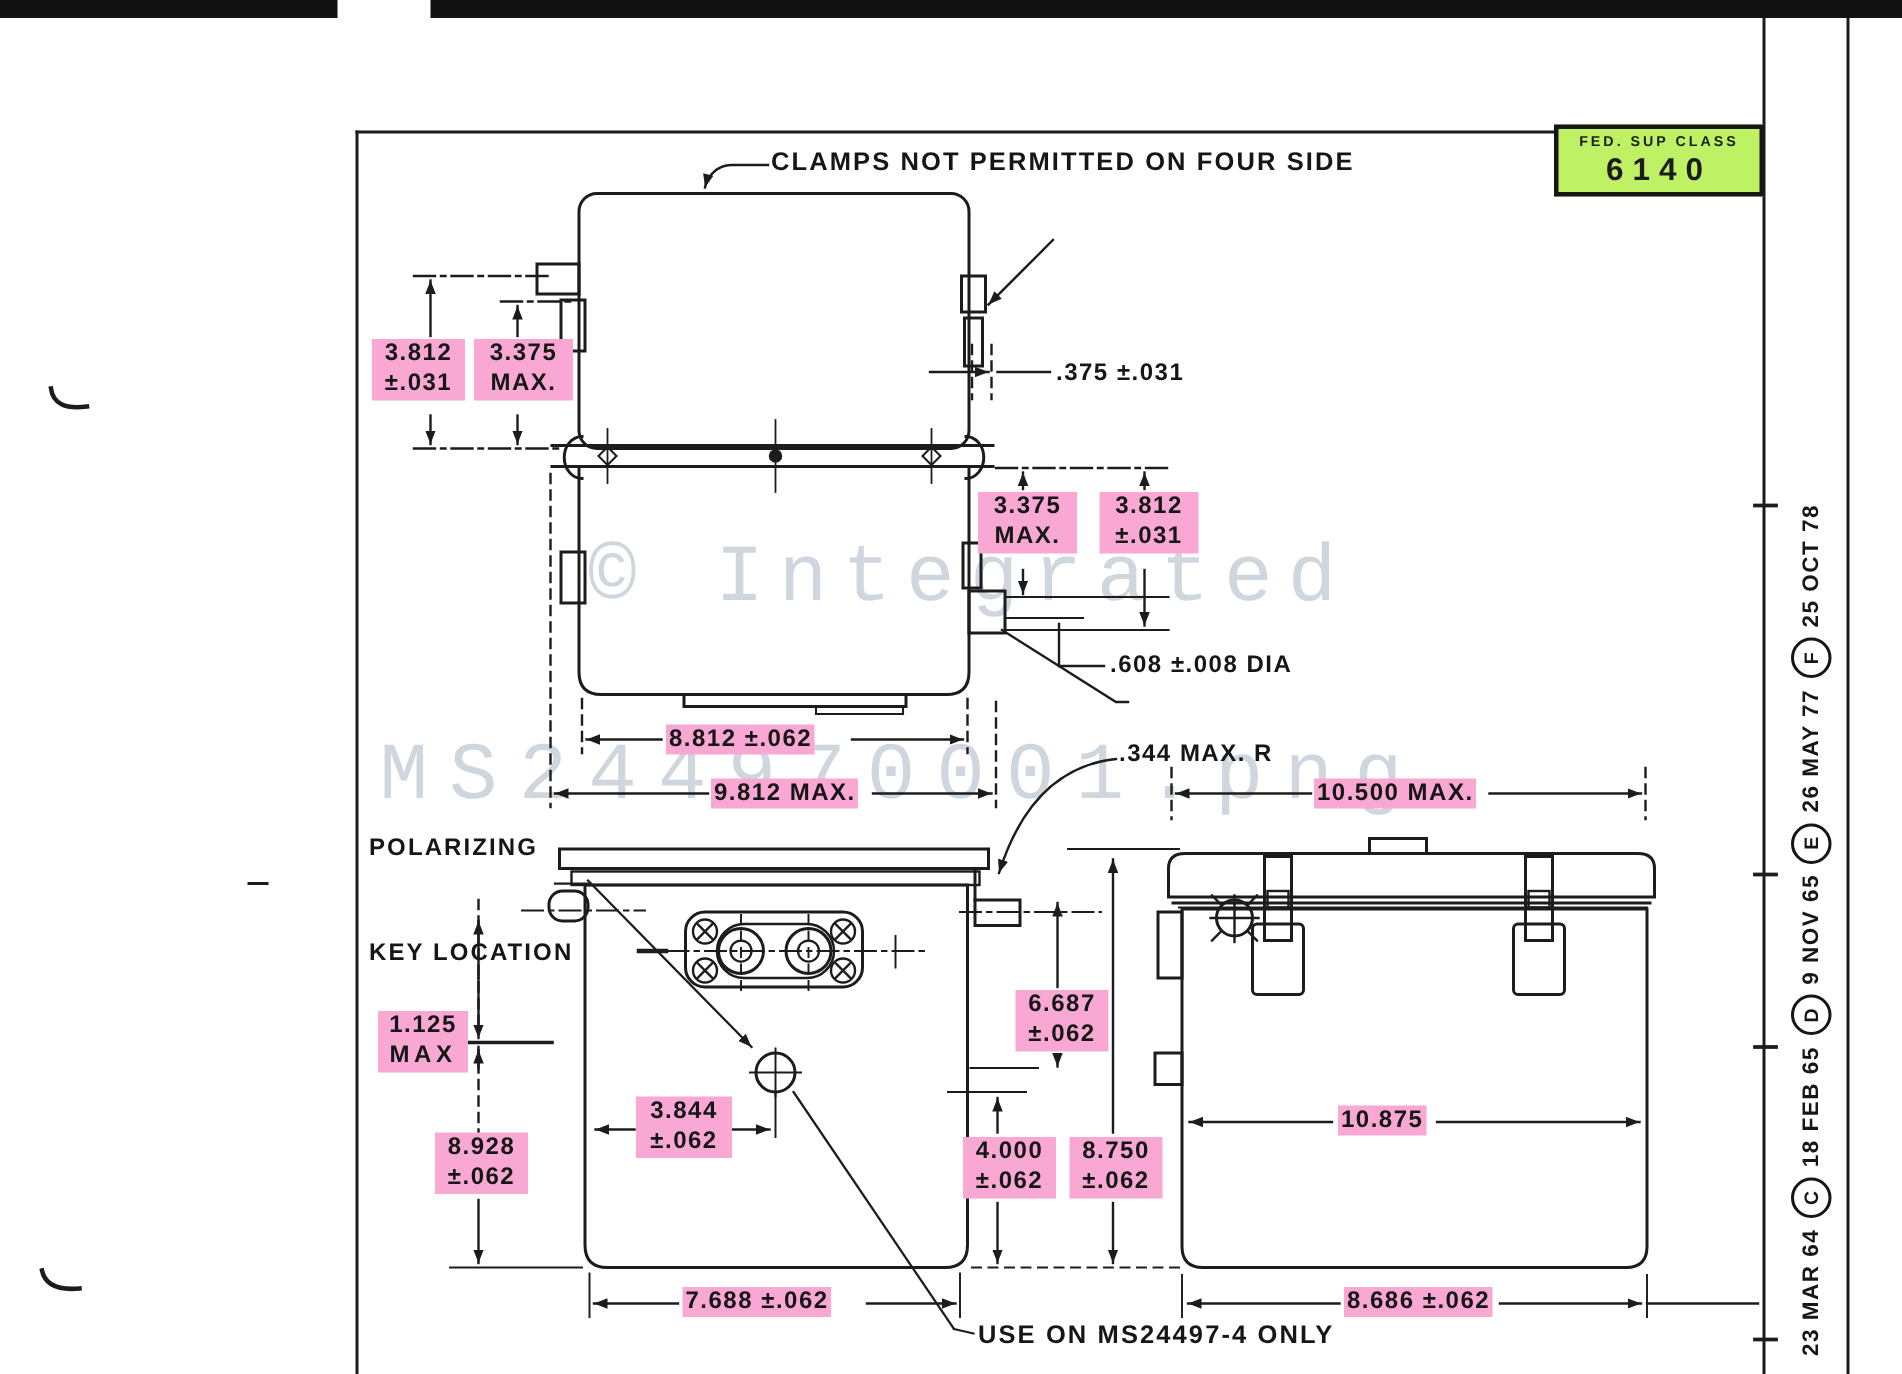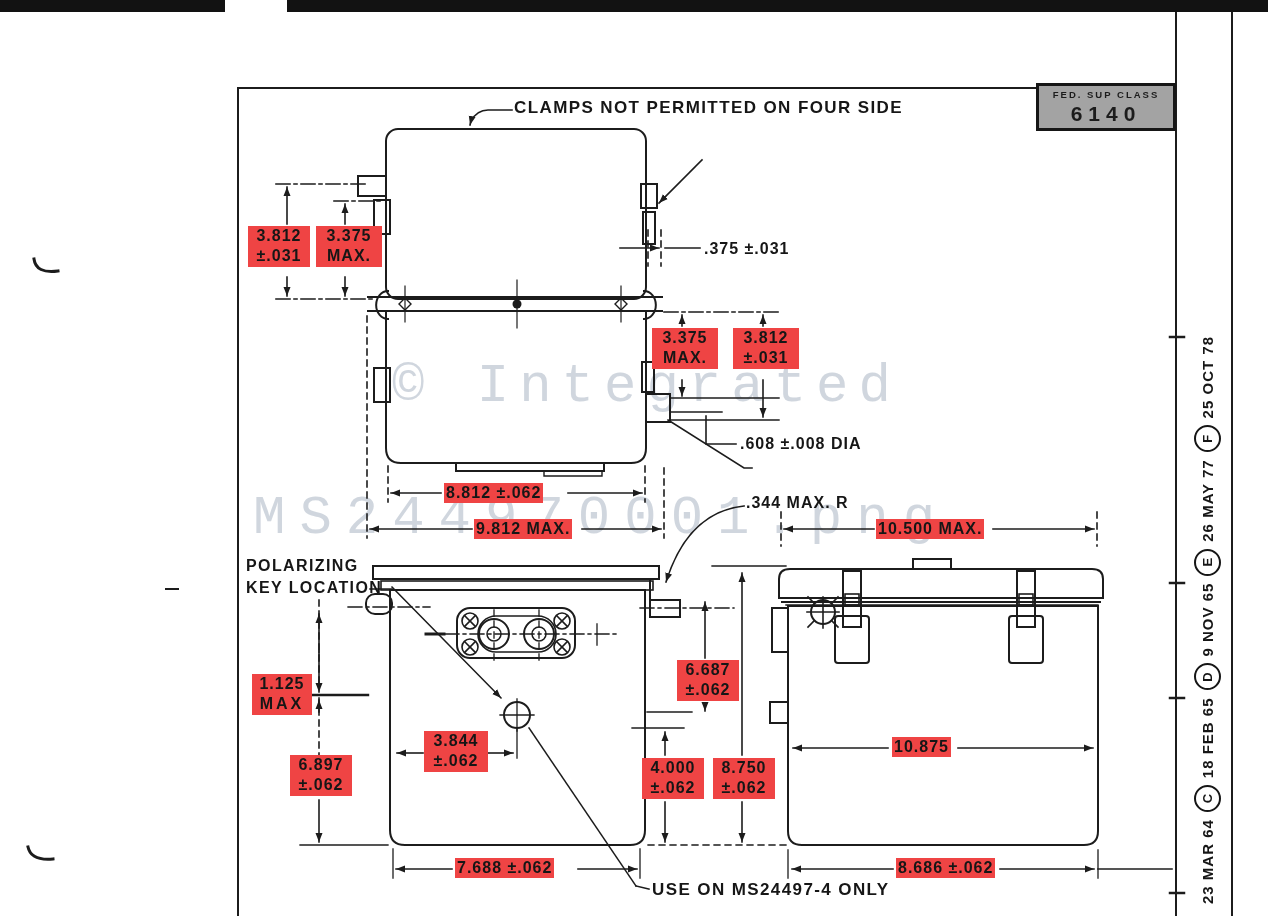--- a/index.html
+++ b/index.html
@@ -6,28 +6,28 @@
   #page{position:relative;width:1268px;height:916px;background:#ffffff;overflow:hidden;
         font-family:"Liberation Sans", sans-serif;color:#1c1c1c;}
   
   .wm{position:absolute;font-family:Liberation Mono, monospace;color:rgba(170,181,194,0.55);
       font-size:54px;white-space:nowrap;z-index:1;}
   
   #art{position:absolute;left:0;top:0;z-index:2;}
   
   .dim{position:absolute;z-index:3;font:600 16px "Liberation Sans",sans-serif;
        letter-spacing:1px;line-height:1.28;white-space:nowrap;color:#161616;}
-  .dim.bg{background:#ef4444;padding:0 2px;}
+  .dim.bg{background:#f9a8d4;padding:0 2px;}
   .dim.two{text-align:center;}
   .dim.two span{display:block;}
   .note{position:absolute;z-index:3;font:600 17px "Liberation Sans",sans-serif;
         letter-spacing:1.4px;white-space:nowrap;color:#161616;}
   
   #fedbox{position:absolute;left:1036px;top:83px;width:140px;height:48px;border:3px solid #161616;
-          z-index:3;box-sizing:border-box;text-align:center;background:#a3a3a3;}
+          z-index:3;box-sizing:border-box;text-align:center;background:#bef264;}
   #fedbox .lbl{font:700 9.5px "Liberation Sans",sans-serif;letter-spacing:2px;margin-top:3px;}
   #fedbox .val{font:600 21px "Liberation Sans",sans-serif;letter-spacing:6px;margin-top:2px;}
   
   #revstrip{position:absolute;left:1182px;top:332px;width:576px;height:50px;
             transform:rotate(-90deg) translate(-576px,0);transform-origin:0 0;z-index:3;
             display:flex;flex-direction:row;align-items:center;justify-content:space-between;
             padding:0 4px;box-sizing:border-box;
             font:700 15px "Liberation Sans",sans-serif;letter-spacing:1px;color:#161616;}
   #revstrip .rev{display:inline-flex;align-items:center;justify-content:center;
             width:23px;height:23px;border:2px solid #161616;border-radius:50%;
@@ -283,21 +283,21 @@
     <span>9 NOV 65</span>
     <span class="rev">E</span>
     <span>26 MAY 77</span>
     <span class="rev">F</span>
     <span>25 OCT 78</span>
   </div>
 
   <div class="note" style="left:514px;top:98px;">CLAMPS NOT PERMITTED ON FOUR SIDE</div>
   <div class="note" style="left:246px;top:555px;font-size:16px;line-height:1.35;">
     <span style="display:block;">POLARIZING</span>
-    <span style="display:block;">KEY LOCATION</span>
+    <span style="display:block;margin-top:48px;">KEY LOCATION</span>
   </div>
   <div class="note" style="left:652px;top:880px;">USE ON MS24497-4 ONLY</div>
 
   <div class="dim two bg" style="left:248px;top:226px;width:58px;">
     <span>3.812</span>
     <span>±.031</span>
   </div>
   <div class="dim two bg" style="left:316px;top:226px;width:62px;">
     <span>3.375</span>
     <span>MAX.</span>
@@ -314,21 +314,21 @@
   <div class="dim" style="left:740px;top:434px;">.608 ±.008 DIA</div>
   <div class="dim bg" style="left:444px;top:483px;">8.812 ±.062</div>
   <div class="dim bg" style="left:474px;top:519px;">9.812 MAX.</div>
   <div class="dim" style="left:746px;top:493px;">.344 MAX. R</div>
   <div class="dim bg" style="left:876px;top:519px;">10.500 MAX.</div>
   <div class="dim two bg" style="left:252px;top:674px;width:56px;">
     <span>1.125</span>
     <span style="letter-spacing:3px;">MAX</span>
   </div>
   <div class="dim two bg" style="left:290px;top:755px;width:58px;">
-    <span>6.897</span>
+    <span>8.928</span>
     <span>±.062</span>
   </div>
   <div class="dim two bg" style="left:424px;top:731px;width:60px;">
     <span>3.844</span>
     <span>±.062</span>
   </div>
   <div class="dim two bg" style="left:677px;top:660px;width:58px;">
     <span>6.687</span>
     <span>±.062</span>
   </div>

